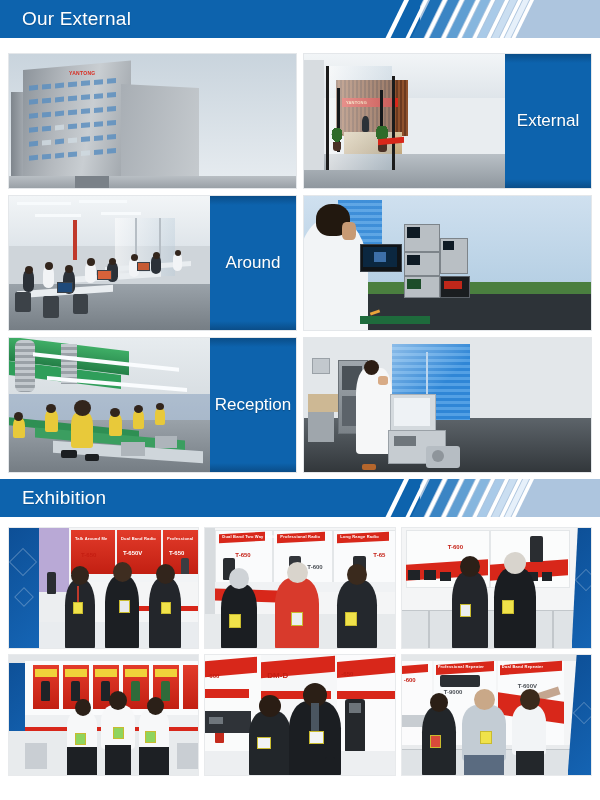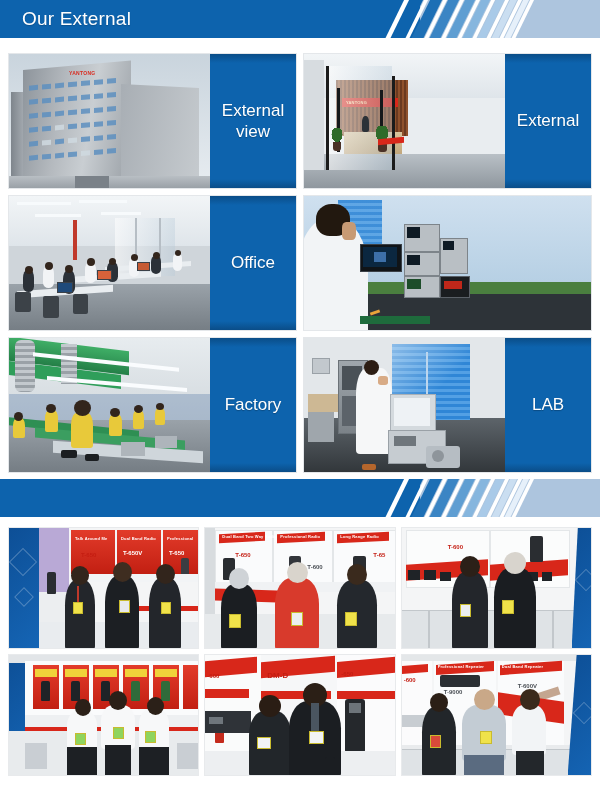--- a/index.html
+++ b/index.html
@@ -184,23 +184,20 @@
               <i class="win" style="left:17px;top:84px;width:9px;height:5px;"></i>
               <i class="win" style="left:30px;top:84px;width:9px;height:5px;"></i>
               <i class="win" style="left:43px;top:84px;width:9px;height:5px;"></i>
               <i class="win winlt" style="left:56px;top:84px;width:9px;height:5px;"></i>
               <i class="win" style="left:69px;top:84px;width:9px;height:5px;"></i>
               <i class="win" style="left:82px;top:84px;width:9px;height:5px;"></i>
           </div>
           <div class="lay" style="left:0;bottom:0;width:100%;height:12px;background:linear-gradient(#b9bfc4,#9aa1a7);"></div>
           <div class="lay" style="left:66px;bottom:0;width:34px;height:12px;background:#7a8188;"></div>
         </div>
-        <div class="label">
-            <span>External view</span>
-          </div>
       </div>
 
       <div class="cell">
         <div class="photo ph">
           <div class="lay ceil" style="left:0;top:0;width:100%;height:44px;"></div>
           <div class="lay" style="left:0;top:44px;width:100%;height:58px;background:#e9edf0;"></div>
           <div class="lay floor" style="left:0;bottom:0;width:100%;height:34px;"></div>
           <div class="lay wood" style="left:32px;top:26px;width:72px;height:56px;"></div>
           <div class="lay redbar" style="left:38px;top:44px;width:56px;height:9px;"></div>
           <div class="lay" style="left:40px;top:45px;width:52px;height:7px;">
@@ -261,21 +258,21 @@
           <div class="lay person shirt" style="left:164px;top:58px;width:9px;height:17px;"></div>
             <div class="lay head" style="left:166px;top:54px;width:6px;height:6px;"></div>
           <div class="lay monitor" style="left:48px;top:86px;width:14px;height:9px;background:#1f4a7a;"></div>
           <div class="lay monitor" style="left:88px;top:74px;width:13px;height:8px;background:#d8623a;"></div>
           <div class="lay monitor" style="left:128px;top:66px;width:11px;height:7px;background:#c55a33;"></div>
           <div class="lay chair" style="left:6px;top:96px;width:16px;height:20px;"></div>
           <div class="lay chair" style="left:34px;top:100px;width:16px;height:22px;"></div>
           <div class="lay chair" style="left:64px;top:98px;width:15px;height:20px;"></div>
         </div>
         <div class="label">
-            <span>Office</span>
+            <span>Around</span>
           </div>
       </div>
 
       <div class="cell">
         <div class="photo ph">
           <div class="lay" style="inset:0;background:linear-gradient(#cfe0ef,#a9c7de);"></div>
           <div class="lay blind" style="left:34px;top:4px;width:44px;height:62px;opacity:.9;"></div>
           <div class="lay" style="left:0;bottom:0;width:100%;height:46px;background:#2d3338;"></div>
           <div class="lay" style="left:0;bottom:36px;width:100%;height:12px;background:#4a7f3f;"></div>
           <div class="lay coat" style="left:-6px;top:22px;width:70px;height:114px;background:#f2f4f6;border-radius:44% 46% 0 0;"></div>
@@ -327,21 +324,21 @@
           <div class="lay yellow" style="left:124px;top:72px;width:11px;height:19px;border-radius:36% 36% 2px 2px;"></div>
             <div class="lay head" style="left:125px;top:67px;width:9px;height:8px;"></div>
           <div class="lay yellow" style="left:146px;top:70px;width:10px;height:17px;border-radius:36% 36% 2px 2px;"></div>
             <div class="lay head" style="left:147px;top:65px;width:8px;height:7px;"></div>
           <div class="lay" style="left:52px;top:112px;width:16px;height:8px;background:#1b1e21;border-radius:2px;"></div>
           <div class="lay" style="left:76px;top:116px;width:14px;height:7px;background:#1b1e21;border-radius:2px;"></div>
           <div class="lay" style="left:112px;top:104px;width:24px;height:14px;background:#aeb5bb;"></div>
           <div class="lay" style="left:146px;top:98px;width:22px;height:12px;background:#aeb5bb;"></div>
         </div>
         <div class="label">
-            <span>Factory</span>
+            <span>Reception</span>
           </div>
       </div>
 
       <div class="cell">
         <div class="photo ph">
           <div class="lay" style="inset:0;background:#dfe3e6;"></div>
           <div class="lay" style="left:0;top:0;width:100%;height:84px;background:#e3e7ea;"></div>
           <div class="lay" style="left:0;bottom:0;width:100%;height:54px;background:linear-gradient(#5d646a,#32373b);"></div>
           <div class="lay blind" style="left:88px;top:6px;width:78px;height:76px;"></div>
           <div class="lay" style="left:88px;top:6px;width:78px;height:76px;background:linear-gradient(135deg,rgba(255,255,255,.45),transparent 60%);"></div>
@@ -356,23 +353,20 @@
           <div class="lay head" style="left:60px;top:22px;width:15px;height:15px;background:#2c1d14;"></div>
           <div class="lay" style="left:74px;top:38px;width:10px;height:9px;background:#d8ab86;border-radius:30%;"></div>
           <div class="lay" style="left:86px;top:56px;width:44px;height:38px;background:#d4dade;border:1px solid #aab1b7;"></div>
           <div class="lay" style="left:90px;top:60px;width:36px;height:28px;background:#eef2f5;"></div>
           <div class="lay" style="left:84px;top:92px;width:56px;height:32px;background:#c6ccd1;border:1px solid #9aa1a7;"></div>
           <div class="lay" style="left:90px;top:98px;width:22px;height:10px;background:#6f767c;"></div>
           <div class="lay" style="left:122px;top:108px;width:34px;height:22px;background:#b6bdc3;border-radius:3px;"></div>
           <div class="lay" style="left:128px;top:112px;width:12px;height:12px;background:#8e959b;border-radius:50%;"></div>
           <div class="lay" style="left:58px;bottom:2px;width:14px;height:6px;background:#b5662c;border-radius:2px;"></div>
         </div>
-        <div class="label">
-            <span>LAB</span>
-          </div>
       </div>
     </div>
   </div>
 
   <div class="banner">
     <div class="bg-light"></div>
     <div class="bg-dark"></div>
     <div class="stripes">
       <div class="stripe" style="left:6px;width:13px;background:#0d63ad;"></div>
       <div class="stripe" style="left:26px;width:12px;background:#1d6fb5;"></div>
@@ -385,20 +379,21 @@
       <div class="stripe" style="left:0px;width:5px;background:#ffffff;"></div>
       <div class="stripe" style="left:20px;width:4px;background:#ffffff;"></div>
       <div class="stripe" style="left:39px;width:4px;background:#ffffff;"></div>
       <div class="stripe" style="left:56px;width:4px;background:#ffffff;"></div>
       <div class="stripe" style="left:72px;width:4px;background:#ffffff;"></div>
       <div class="stripe" style="left:87px;width:4px;background:#ffffff;"></div>
       <div class="stripe" style="left:101px;width:4px;background:#ffffff;"></div>
       <div class="stripe" style="left:114px;width:4px;background:#ffffff;"></div>
       <div class="stripe" style="left:126px;width:4px;background:#ffffff;"></div>
     </div>
+    <div class="title">Exhibition</div>
   </div>
 
   <div class="exhibition">
 
     <div class="erow">
 
       <div class="ecell">
         <div class="photo ph">
           <div class="lay boothwall" style="inset:0;"></div>
           <div class="lay bluebanner" style="left:0;top:0;width:30px;height:100%;">

